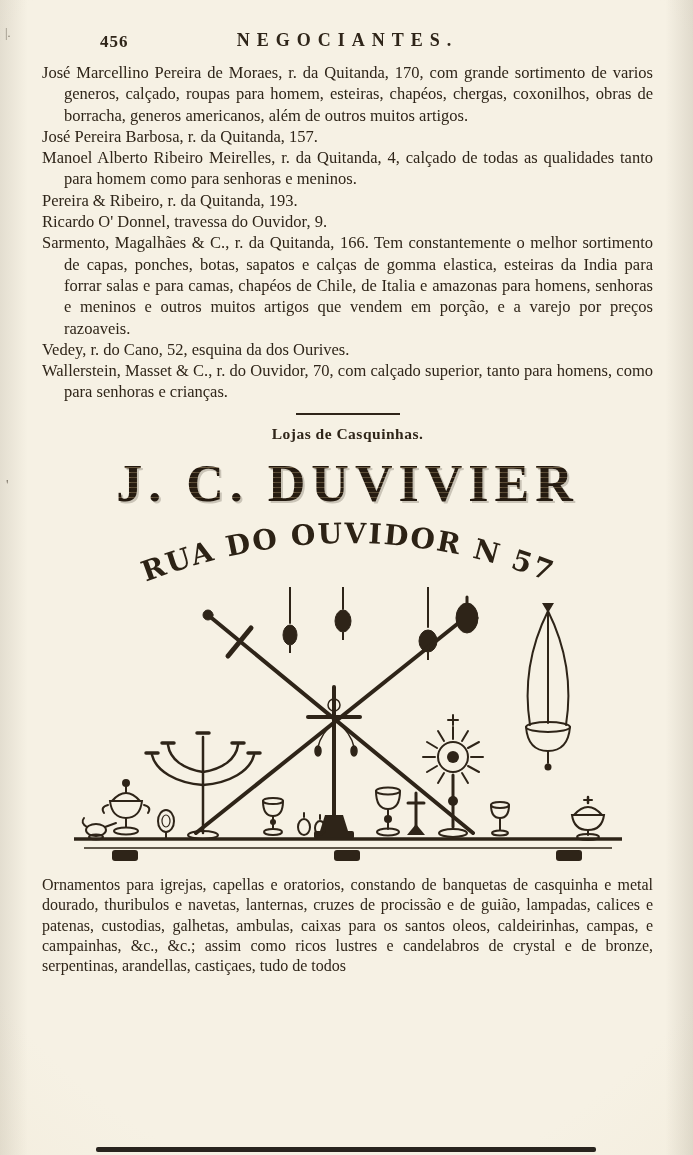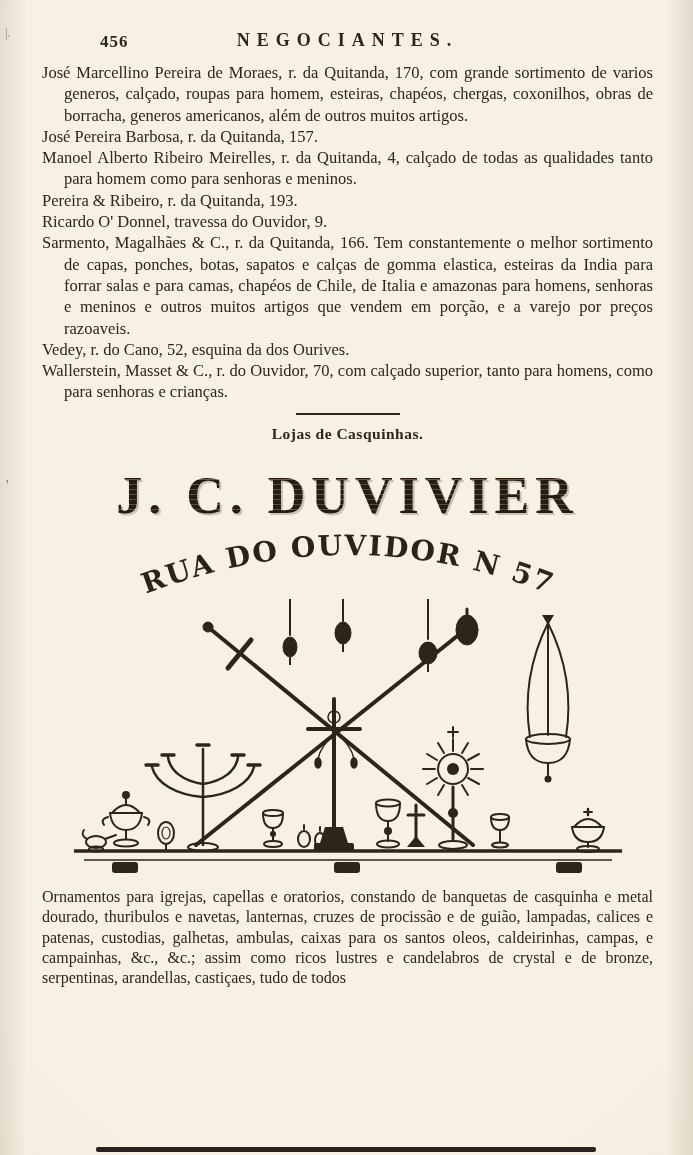--- a/index.html
+++ b/index.html
@@ -13,21 +13,21 @@
   }
   .content{padding:30px 40px 0 42px;}
   .header{position:relative;text-align:center;height:24px;margin-bottom:8px;}
   .pagenum{position:absolute;left:10px;top:2px;font-weight:bold;font-size:17px;letter-spacing:1px;margin-left:48px;}
   .running-title{font-weight:bold;font-size:18px;letter-spacing:7px;}
   .entries p{
     margin:0;font-size:16.5px;line-height:21.3px;text-align:justify;
     padding-left:22px;text-indent:-22px;
   }
   .divider{width:104px;height:2px;background:#2f2519;margin:10px auto 10px;}
-  .section-heading{text-align:center;font-weight:bold;font-size:15.5px;letter-spacing:.5px;margin-bottom:24px;}
+  .section-heading{text-align:center;font-weight:bold;font-size:15.5px;letter-spacing:.5px;margin-bottom:12px;}
   .ad-title{
     text-align:center;font-family:Liberation Serif, serif;font-weight:bold;
     font-size:52px;line-height:58px;letter-spacing:6px;color:#2e2318;
     text-shadow:2px 2px 0 rgba(46,35,24,.22);
   }
   @supports ((-webkit-background-clip:text) or (background-clip:text)){
     .ad-title{
       background-image:repeating-linear-gradient(180deg,#241a10 0 2px,#6a5940 2px 3px,#241a10 3px 5px);
       -webkit-background-clip:text;background-clip:text;
       -webkit-text-fill-color:transparent;

